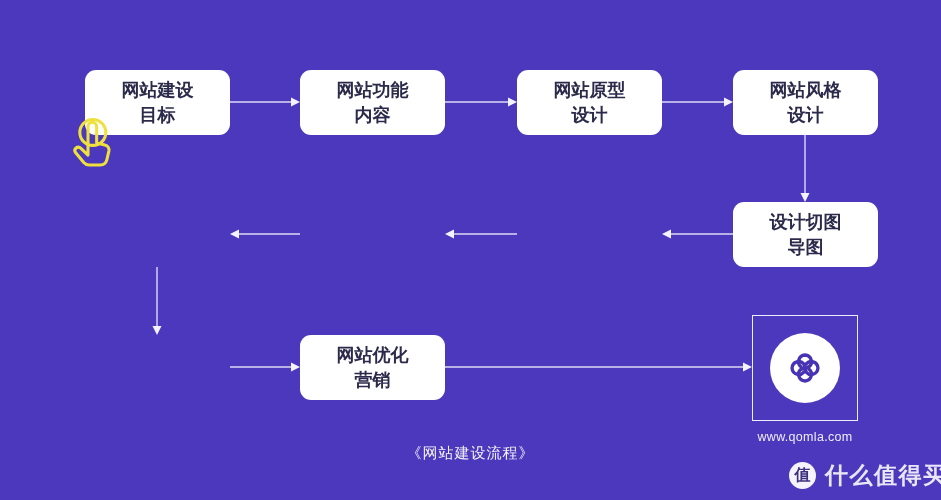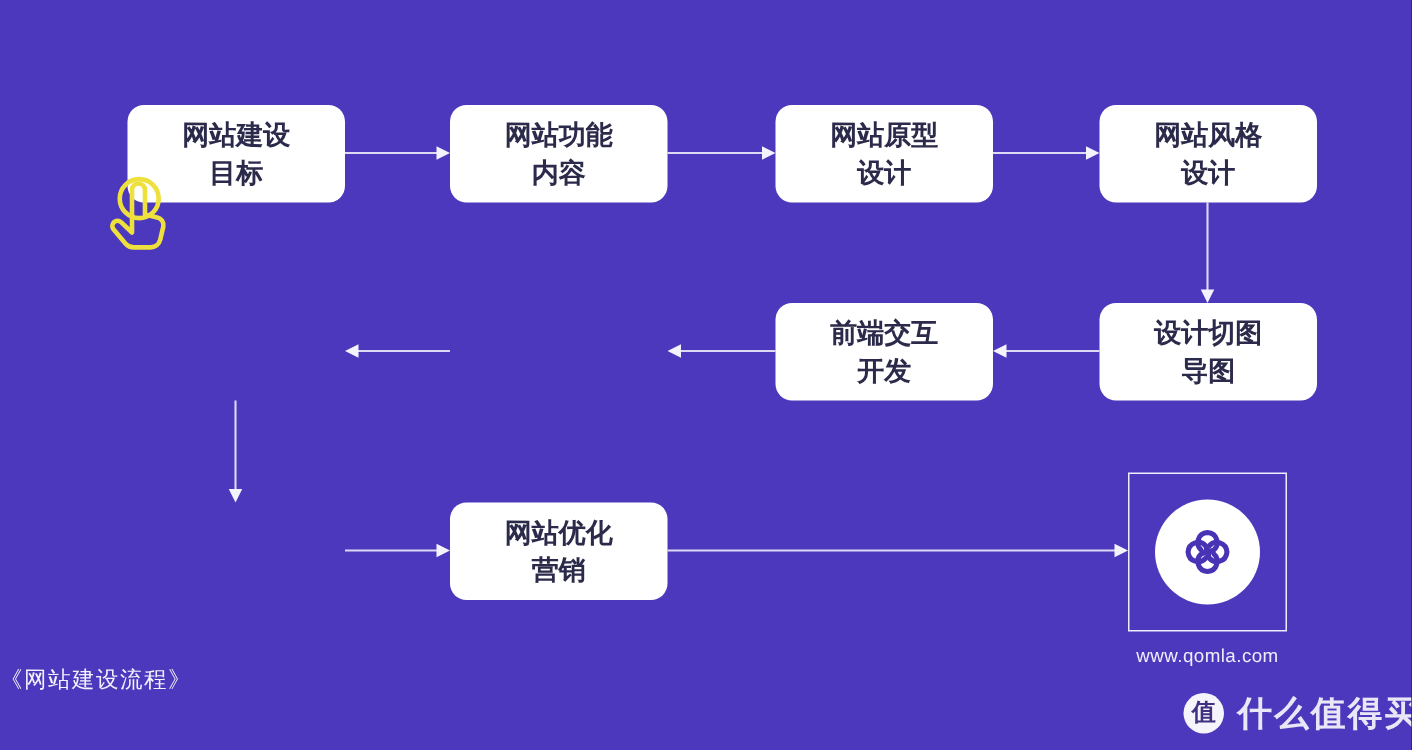--- a/index.html
+++ b/index.html
@@ -42,21 +42,21 @@
     display:flex;align-items:center;justify-content:center;
   }
   .logo-website{
     position:absolute;left:752px;top:430px;width:106px;
     text-align:center;
     color:#f0edfb;font-size:12.5px;letter-spacing:.3px;
     z-index:2;
   }
   .caption{
     position:absolute;left:0;top:444px;width:941px;
-    text-align:left;
+    text-align:center;
     color:#f3f1fb;font-size:15px;letter-spacing:1px;
     z-index:2;
   }
   .hand-cursor{position:absolute;left:63px;top:114px;z-index:5;}
   .watermark{
     position:absolute;left:789px;top:460px;
     display:flex;align-items:center;gap:9px;z-index:3;
   }
   .wm-badge{
     width:27px;height:27px;border-radius:50%;
@@ -116,24 +116,20 @@
   </div>
   <div class="node row1 col3">
     <div>网站原型</div>
     <div>设计</div>
   </div>
   <div class="node row1 col4">
     <div>网站风格</div>
     <div>设计</div>
   </div>
 
-  <div class="node row2 col3">
-    <div>前端交互</div>
-    <div>开发</div>
-  </div>
   <div class="node row2 col4">
     <div>设计切图</div>
     <div>导图</div>
   </div>
 
   <div class="node row3 col2">
     <div>网站优化</div>
     <div>营销</div>
   </div>
 

